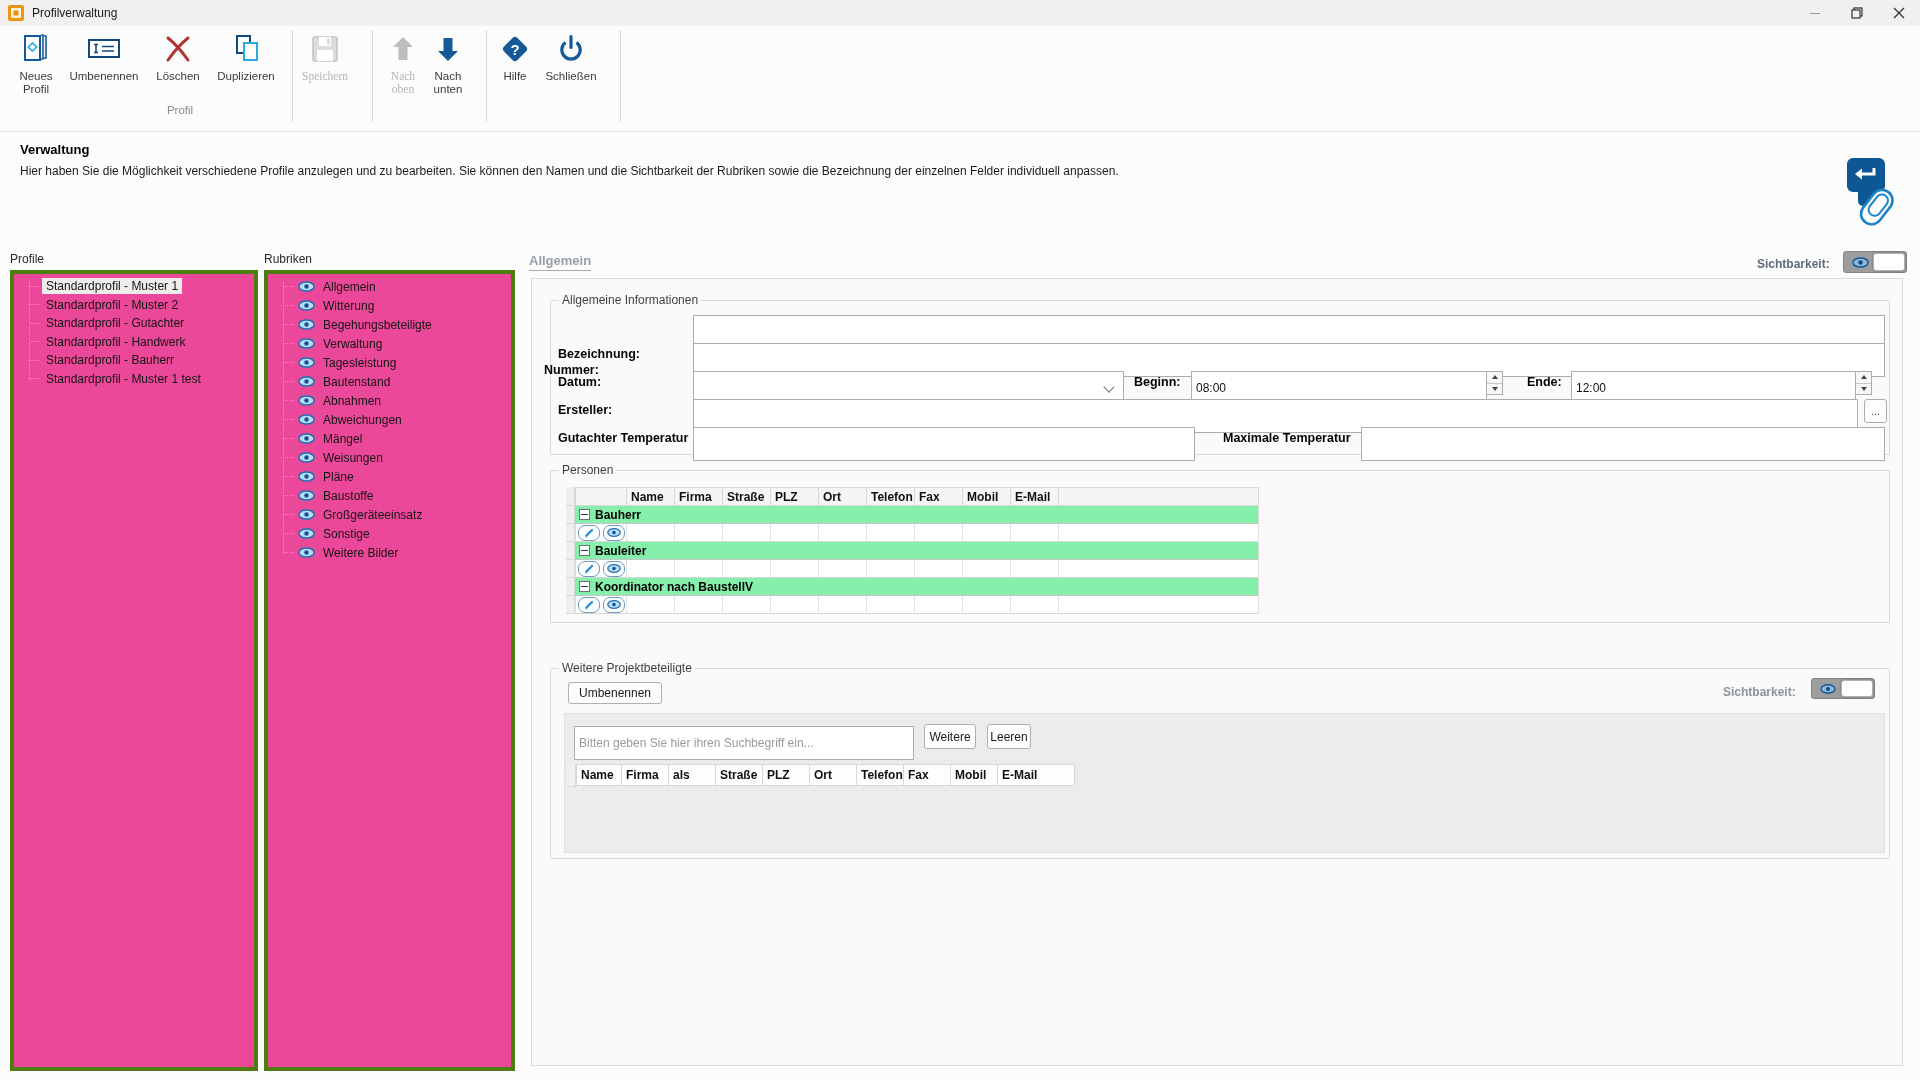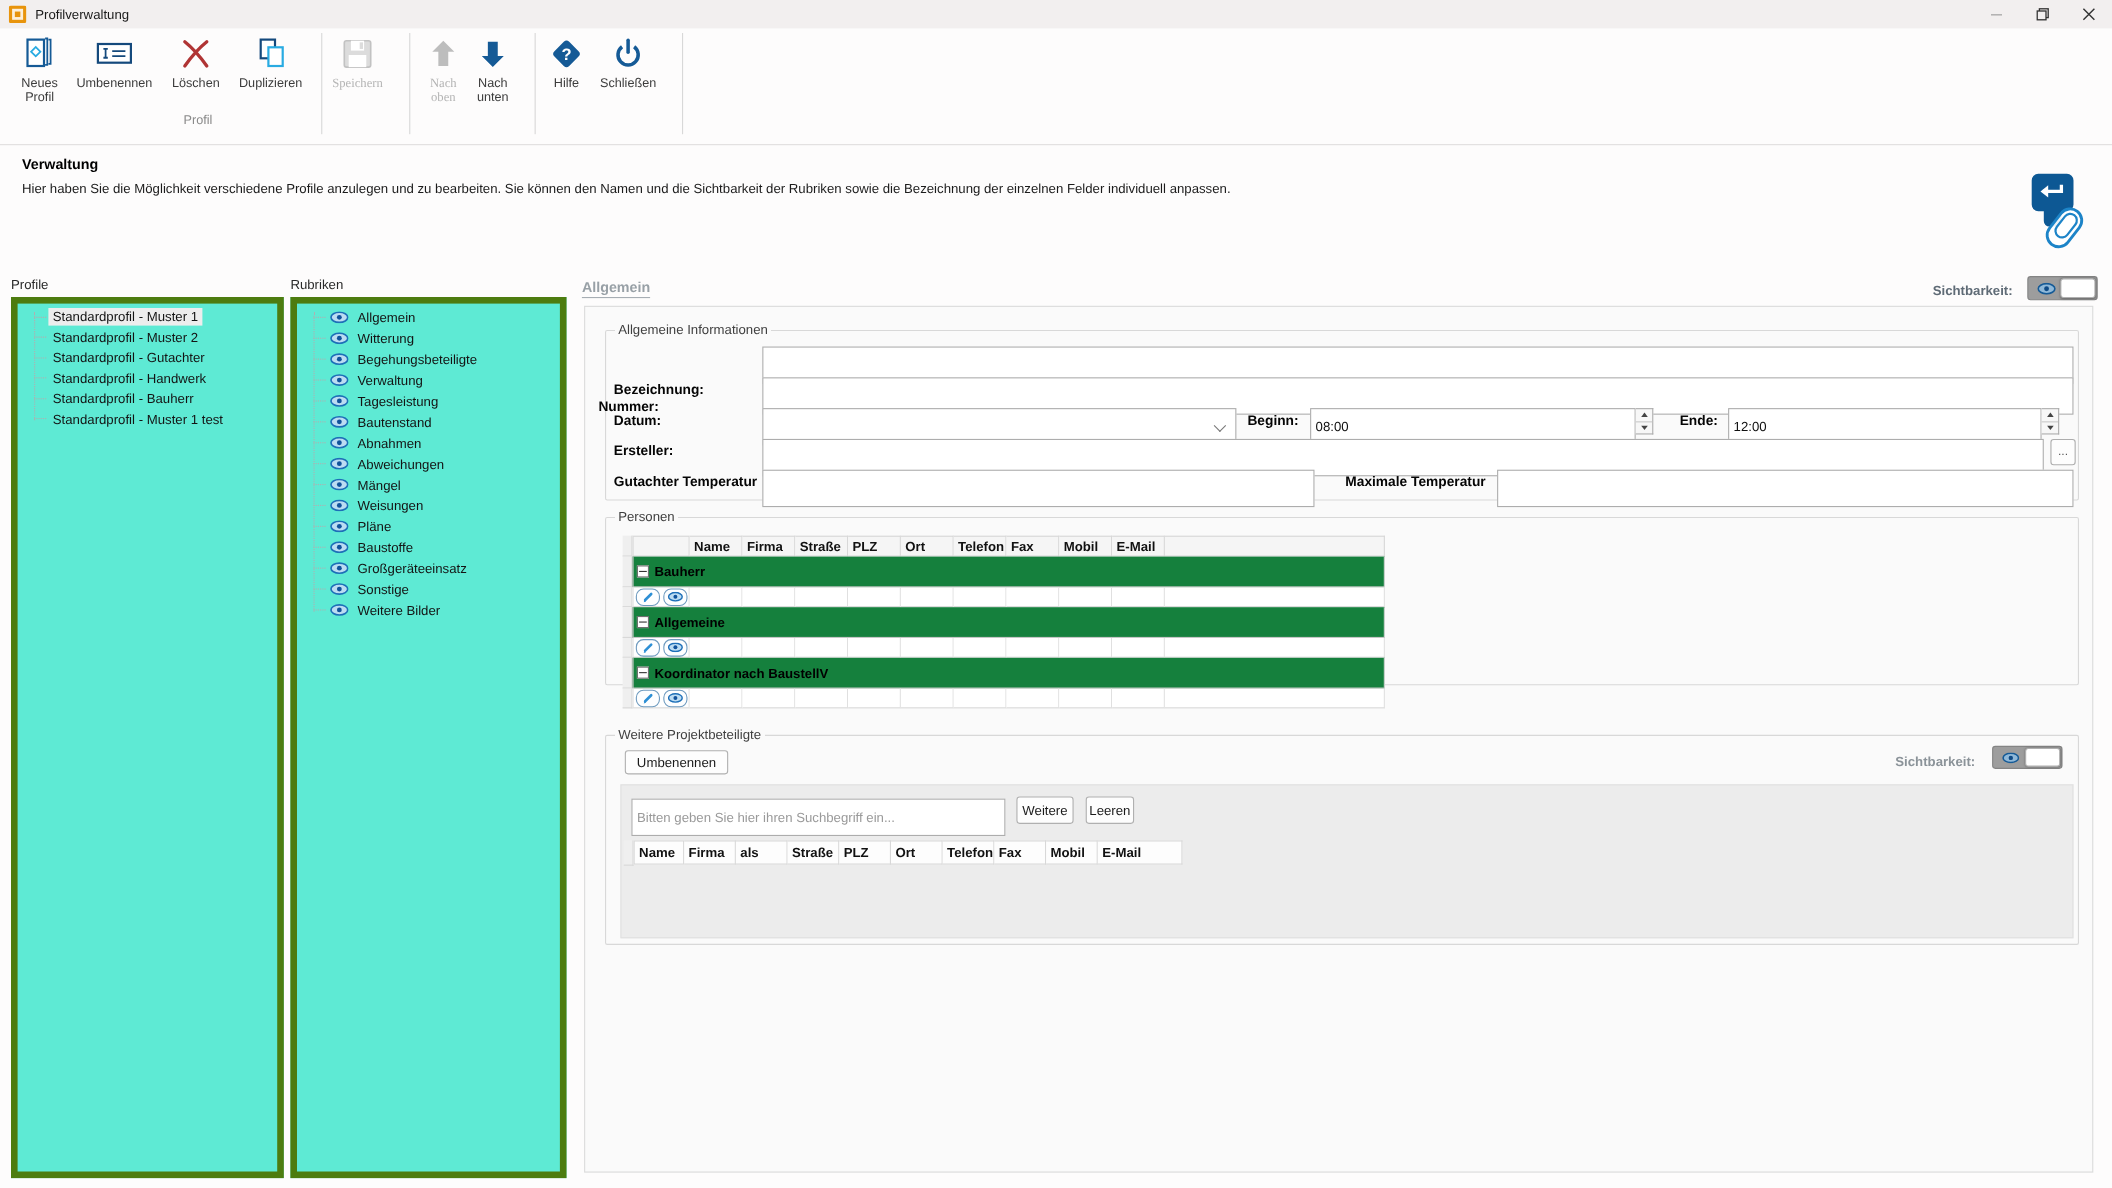--- a/index.html
+++ b/index.html
@@ -18,21 +18,21 @@
   .tb-ico{height:36px;display:flex;align-items:flex-end;justify-content:center;}
   .tb-label{margin-top:4px;font-size:11.5px;line-height:1.15;color:#3c3c3c;text-align:center;white-space:pre-line;}
   .tb-btn.disabled .tb-label{color:#b4b4b4;font-family:Liberation Serif, serif;}
   .tb-sep{position:absolute;top:4px;height:92px;width:1px;background:#d8d8d8;}
   .tb-group-label{position:absolute;top:78px;left:0;width:360px;text-align:center;font-size:11.5px;color:#8a8a8a;}
   
   .intro-title{left:20px;top:142px;font-size:13px;font-weight:bold;color:#000;}
   .intro-desc{left:20px;top:164px;font-size:12px;color:#1c1c1c;width:1400px;}
   
   .panel-label{font-size:12px;color:#2a2a2a;}
-  .listbox{background:#5eead4;border:6px solid #4d7c0f;overflow:hidden;}
+  .listbox{background:#ec4899;border:4px solid #4d7c0f;overflow:hidden;}
   .treeline{position:absolute;left:15px;border-left:1px dotted #b0b0b0;width:0;}
   .lb-item{position:relative;height:18.5px;display:flex;align-items:center;font-size:12px;color:#141414;padding-left:15px;cursor:default;}
   .lb-item::before{content:"";display:inline-block;width:11px;border-top:1px dotted #b0b0b0;margin-right:2px;}
   .lb-item .itext{padding:1px 4px;}
   .lb-item.selected .itext{background:#ededed;}
   .rb-item{height:19px;}
   .rb-item .eye{margin:0 4px 0 2px;display:flex;align-items:center;}
   
   .section-title{font-size:13px;font-weight:bold;color:#98a0a6;border-bottom:1px solid #a6adb3;padding-bottom:2px;}
   .vis-label{font-size:12px;font-weight:bold;color:#5f6b76;}
@@ -54,21 +54,21 @@
   .tri-dn{width:0;height:0;border-left:3px solid transparent;border-right:3px solid transparent;border-top:4px solid #444;}
   .dots-btn{position:absolute;width:21px;height:22px;border:1px solid #adadad;border-radius:3px;background:#fdfdfd;font-size:11px;color:#555;display:flex;align-items:center;justify-content:center;}
   
   .ptable{position:absolute;font-size:12px;}
   .prow{display:flex;}
   .gut{width:8px;background:#efefef;border-right:1px solid #d8d8d8;border-bottom:1px solid #d8d8d8;}
   .hcell{background:#f5f5f5;border-right:1px solid #d8d8d8;border-bottom:1px solid #d8d8d8;border-top:1px solid #d8d8d8;
          font-weight:bold;color:#111;display:flex;align-items:center;padding-left:4px;box-sizing:border-box;height:19px;}
   .hcell.first{border-left:1px solid #d8d8d8;}
   .dcell{background:#fff;border-right:1px solid #e0e0e0;border-bottom:1px solid #d8d8d8;height:18px;box-sizing:border-box;}
-  .grow{background:#15803d;border-bottom:1px solid #c6c6c6;border-left:1px solid #c6c6c6;border-right:1px solid #d8d8d8;height:28px;display:flex;align-items:center;box-sizing:border-box;}
+  .grow{background:#86efac;border-bottom:1px solid #c6c6c6;border-left:1px solid #c6c6c6;border-right:1px solid #d8d8d8;height:18px;display:flex;align-items:center;box-sizing:border-box;}
   .collapse-box{width:9px;height:9px;border:1px solid #707070;background:#fff;margin:0 5px 0 3px;position:relative;flex:0 0 auto;}
   .collapse-box::after{content:"";position:absolute;left:1px;right:1px;top:3.5px;border-top:1px solid #333;}
   .gname{font-weight:bold;font-size:12px;color:#000;}
   .btncell{background:#fff;border-right:1px solid #e0e0e0;border-bottom:1px solid #d8d8d8;border-left:1px solid #e0e0e0;height:18px;display:flex;align-items:center;justify-content:center;box-sizing:border-box;}
   .mini-btn{width:25px;height:14px;border:1px solid #6f9bbf;border-radius:7px;background:#fdfeff;display:flex;align-items:center;justify-content:center;margin:0 1.5px;}
   
   .btn{border:1px solid #b0b0b0;border-radius:3px;background:#fdfdfd;font-size:12px;color:#1a1a1a;display:flex;align-items:center;justify-content:center;}
   .gray-panel{background:#ececec;border:1px solid #e0e0e0;}
   .wh-cell{background:#fdfdfd;border-right:1px solid #d8d8d8;border-bottom:1px solid #d8d8d8;border-top:1px solid #d8d8d8;font-weight:bold;font-size:12px;color:#111;display:flex;align-items:center;padding-left:4px;box-sizing:border-box;height:22px;}
   .wh-cell.first{border-left:1px solid #d8d8d8;}
@@ -499,21 +499,21 @@
       <div class="dcell" style="width:48px;"></div>
       <div class="dcell" style="width:48px;"></div>
       <div class="dcell" style="width:48px;"></div>
       <div class="dcell" style="width:200px;"></div>
     </div>
 
     <div class="prow">
       <div class="gut"></div>
       <div class="grow" style="width:684px;">
         <span class="collapse-box"></span>
-        <span class="gname">Allgemeine</span>
+        <span class="gname">Bauleiter</span>
       </div>
     </div>
     <div class="prow">
       <div class="gut"></div>
       <div class="btncell" style="width:52px;">
         <span class="mini-btn">
             <svg width="12" height="12">
               <path d="M3.5 8.5 L9 3" stroke="#2d8fd5" stroke-width="2.4" stroke-linecap="round"></path>
               <path d="M2.2 10.6 l2.2 -0.7 -1.5 -1.5 z" fill="#2d8fd5"></path>
             </svg>

